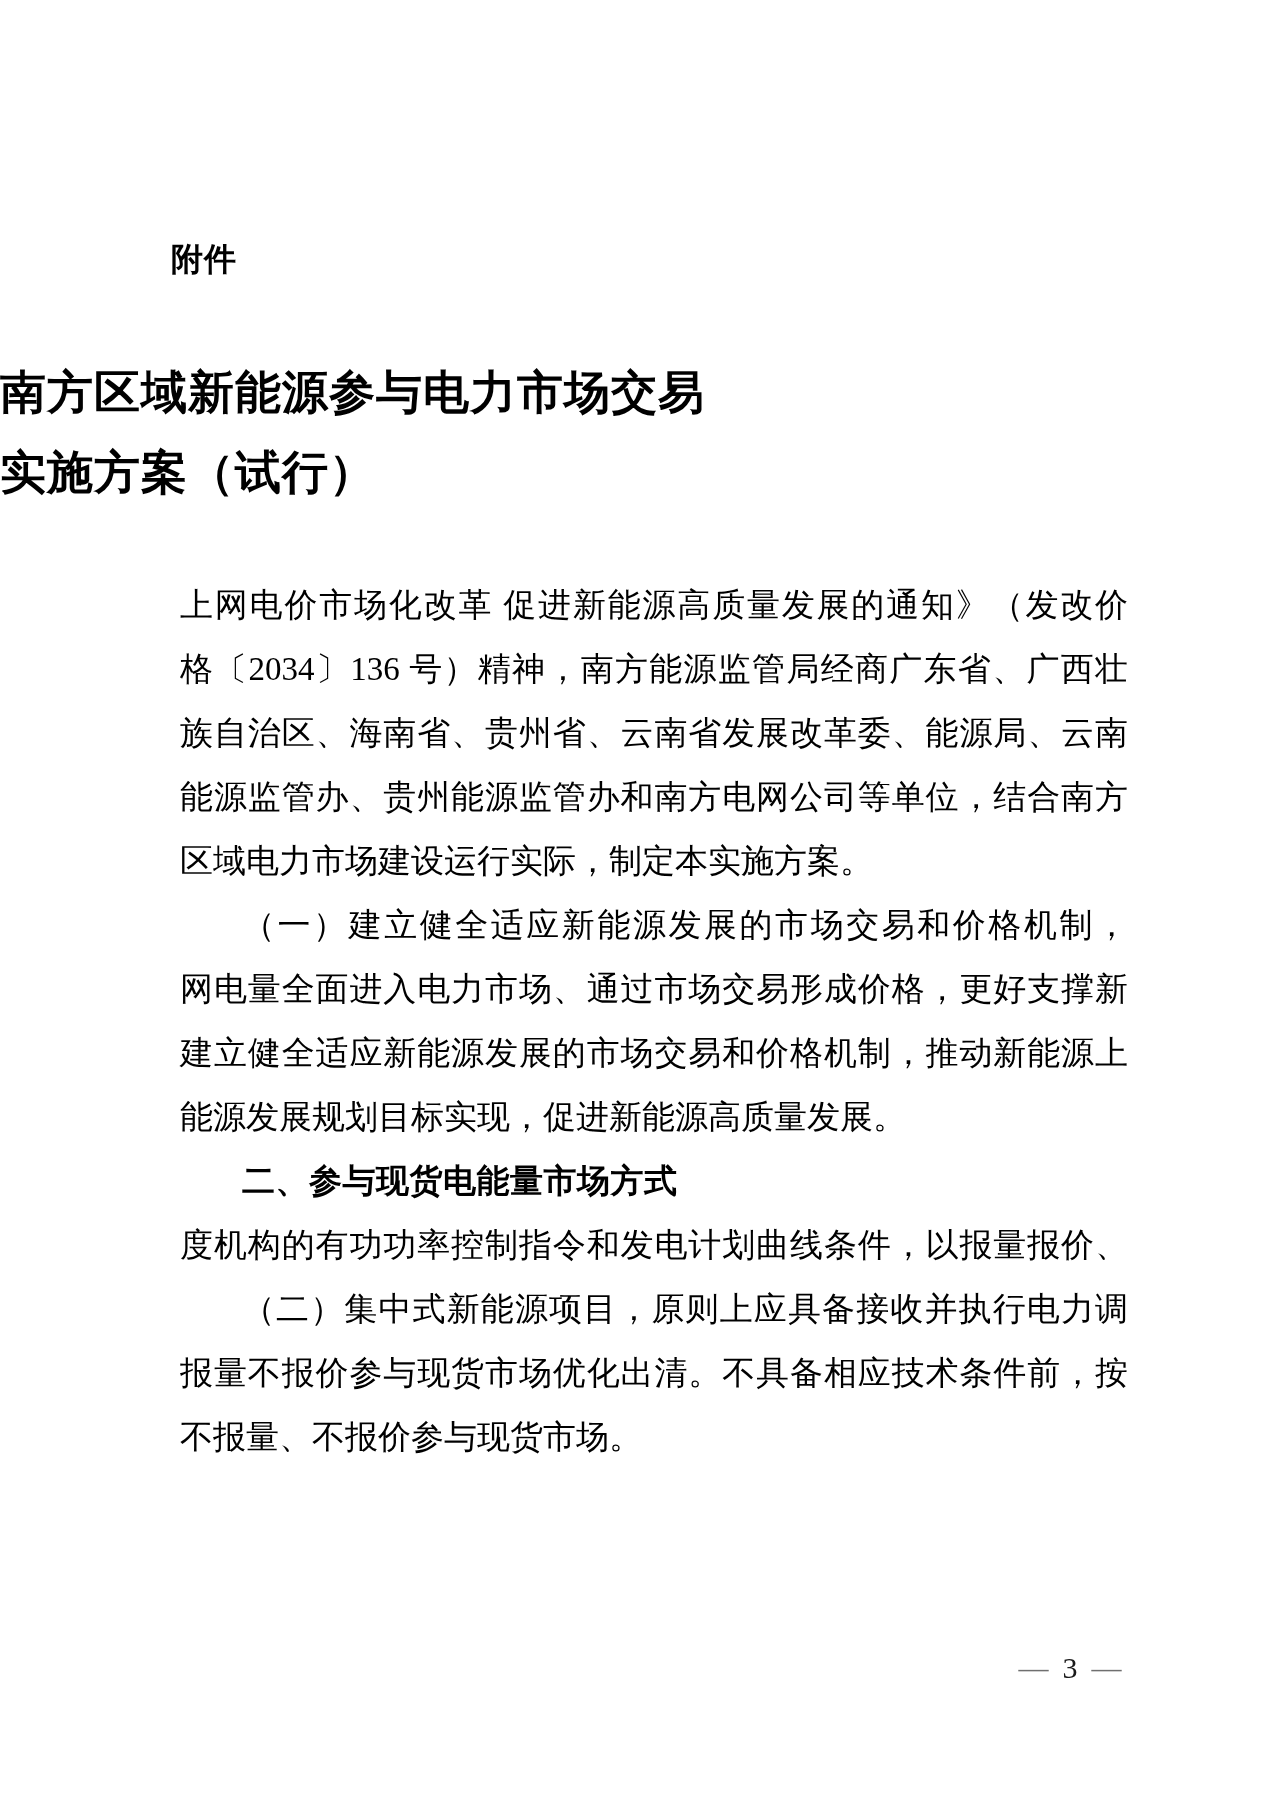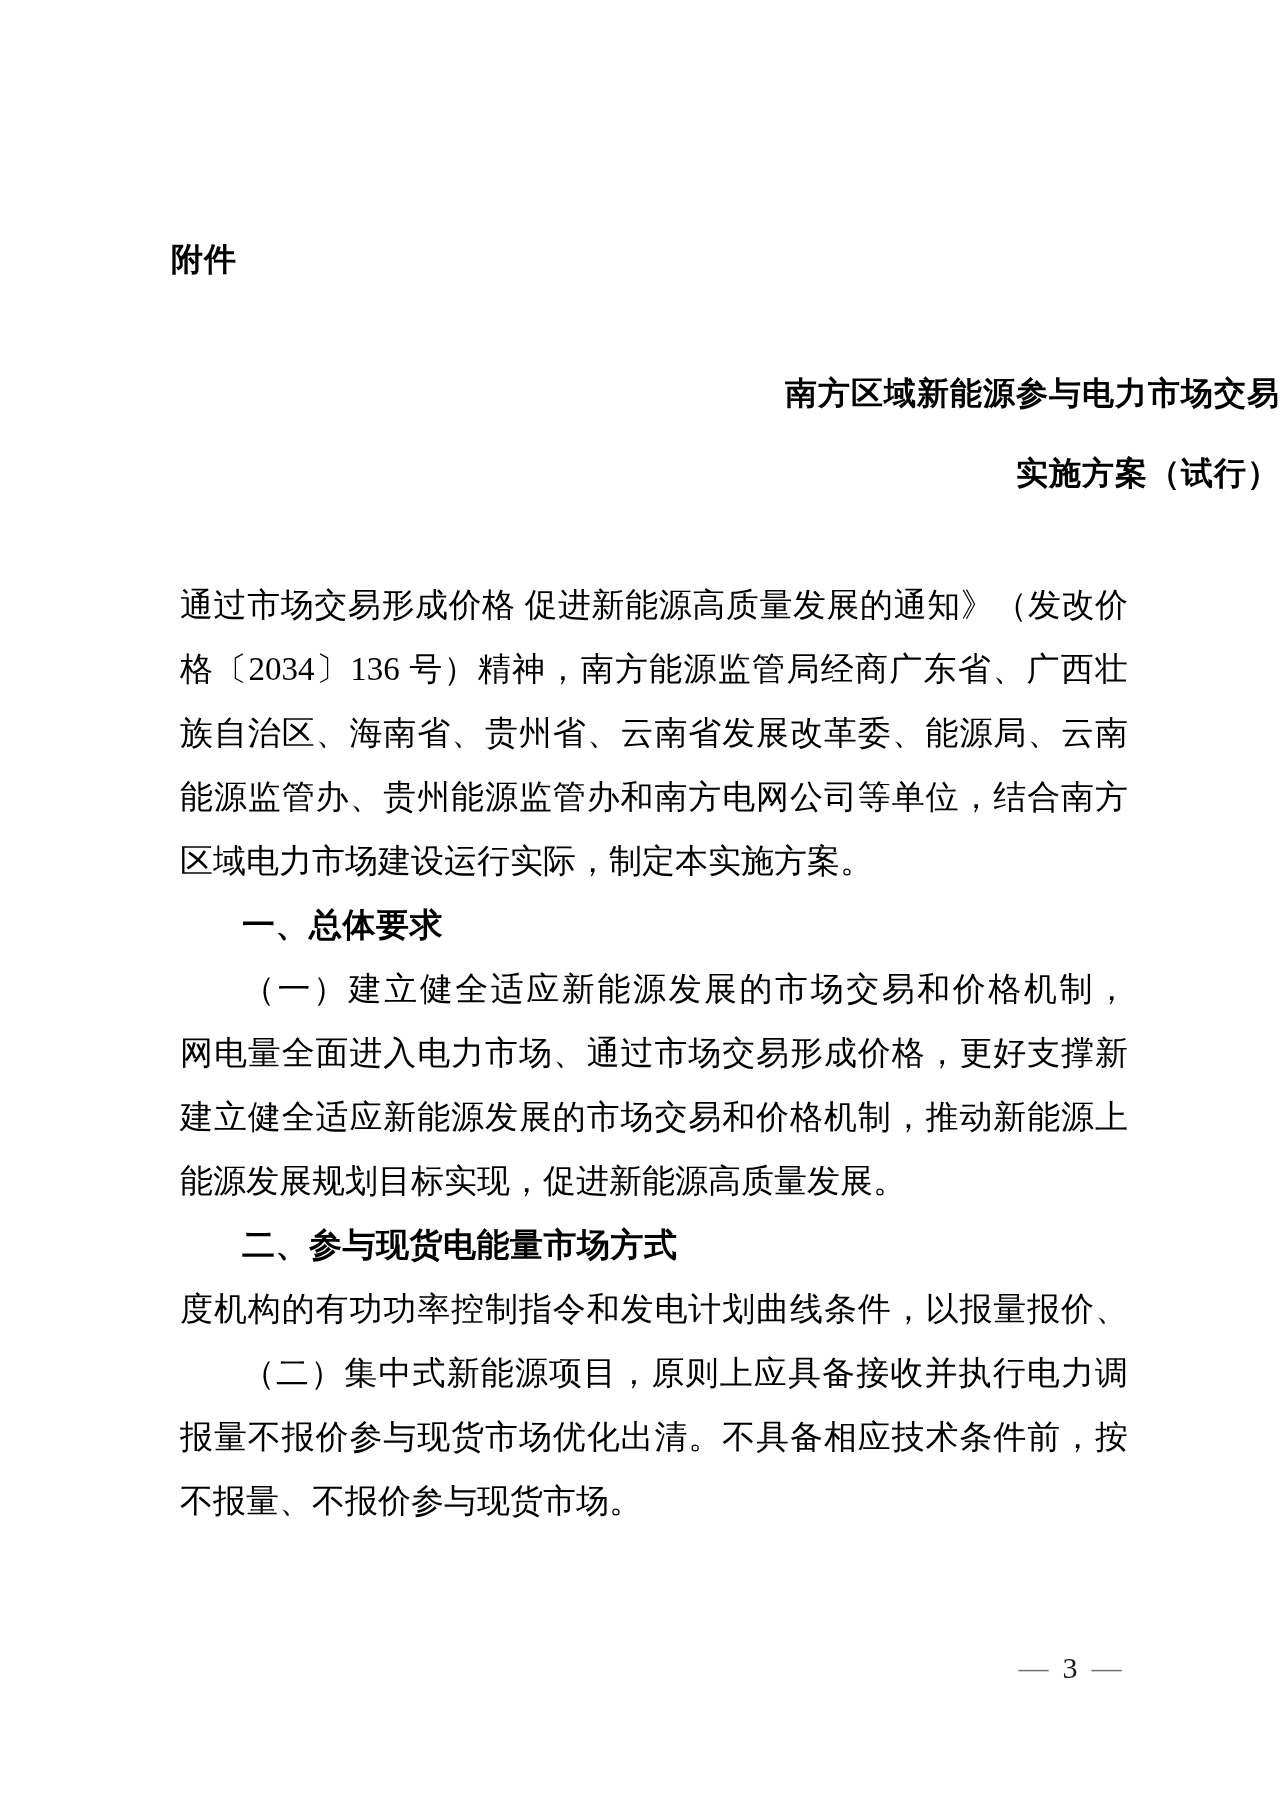--- a/index.html
+++ b/index.html
@@ -24,24 +24,24 @@
     font-weight: 600;
     font-size: 32px;
     line-height: 36px;
     letter-spacing: 1px;
   }
   .title-block {
     position: absolute;
     left: 0;
     top: 353px;
     width: 1280px;
-    text-align: right;
+    text-align: left;
     font-family: "Liberation Serif", serif;
     font-weight: bold;
-    font-size: 32px;
+    font-size: 46px;
     line-height: 80px;
     letter-spacing: 1px;
   }
   .body-block {
     position: absolute;
     left: 180px;
     top: 573px;
     width: 948px;
     font-size: 33px;
     line-height: 64px;
@@ -88,26 +88,25 @@
 <div class="page">
 
   <div class="attachment">附件</div>
 
   <div class="title-block">
     <div>南方区域新能源参与电力市场交易</div>
     <div>实施方案（试行）</div>
   </div>
 
   <div class="body-block">
-      <div class="line justify">通过市场交易形成价格 促进新能源高质量发展的通知》（发改价</div>
+      <div class="line justify">上网电价市场化改革 促进新能源高质量发展的通知》（发改价</div>
       <div class="line justify">格〔2034〕136 号）精神，南方能源监管局经商广东省、广西壮</div>
       <div class="line justify">族自治区、海南省、贵州省、云南省发展改革委、能源局、云南</div>
       <div class="line justify">能源监管办、贵州能源监管办和南方电网公司等单位，结合南方</div>
       <div class="line">区域电力市场建设运行实际，制定本实施方案。</div>
-      <div class="line indent heading">一、总体要求</div>
       <div class="line justify indent">（一）建立健全适应新能源发展的市场交易和价格机制，</div>
       <div class="line justify">网电量全面进入电力市场、通过市场交易形成价格，更好支撑新</div>
       <div class="line justify">建立健全适应新能源发展的市场交易和价格机制，推动新能源上</div>
       <div class="line">能源发展规划目标实现，促进新能源高质量发展。</div>
       <div class="line indent heading">二、参与现货电能量市场方式</div>
       <div class="line justify">度机构的有功功率控制指令和发电计划曲线条件，以报量报价、</div>
       <div class="line justify indent">（二）集中式新能源项目，原则上应具备接收并执行电力调</div>
       <div class="line justify">报量不报价参与现货市场优化出清。不具备相应技术条件前，按</div>
       <div class="line">不报量、不报价参与现货市场。</div>
     </div>

